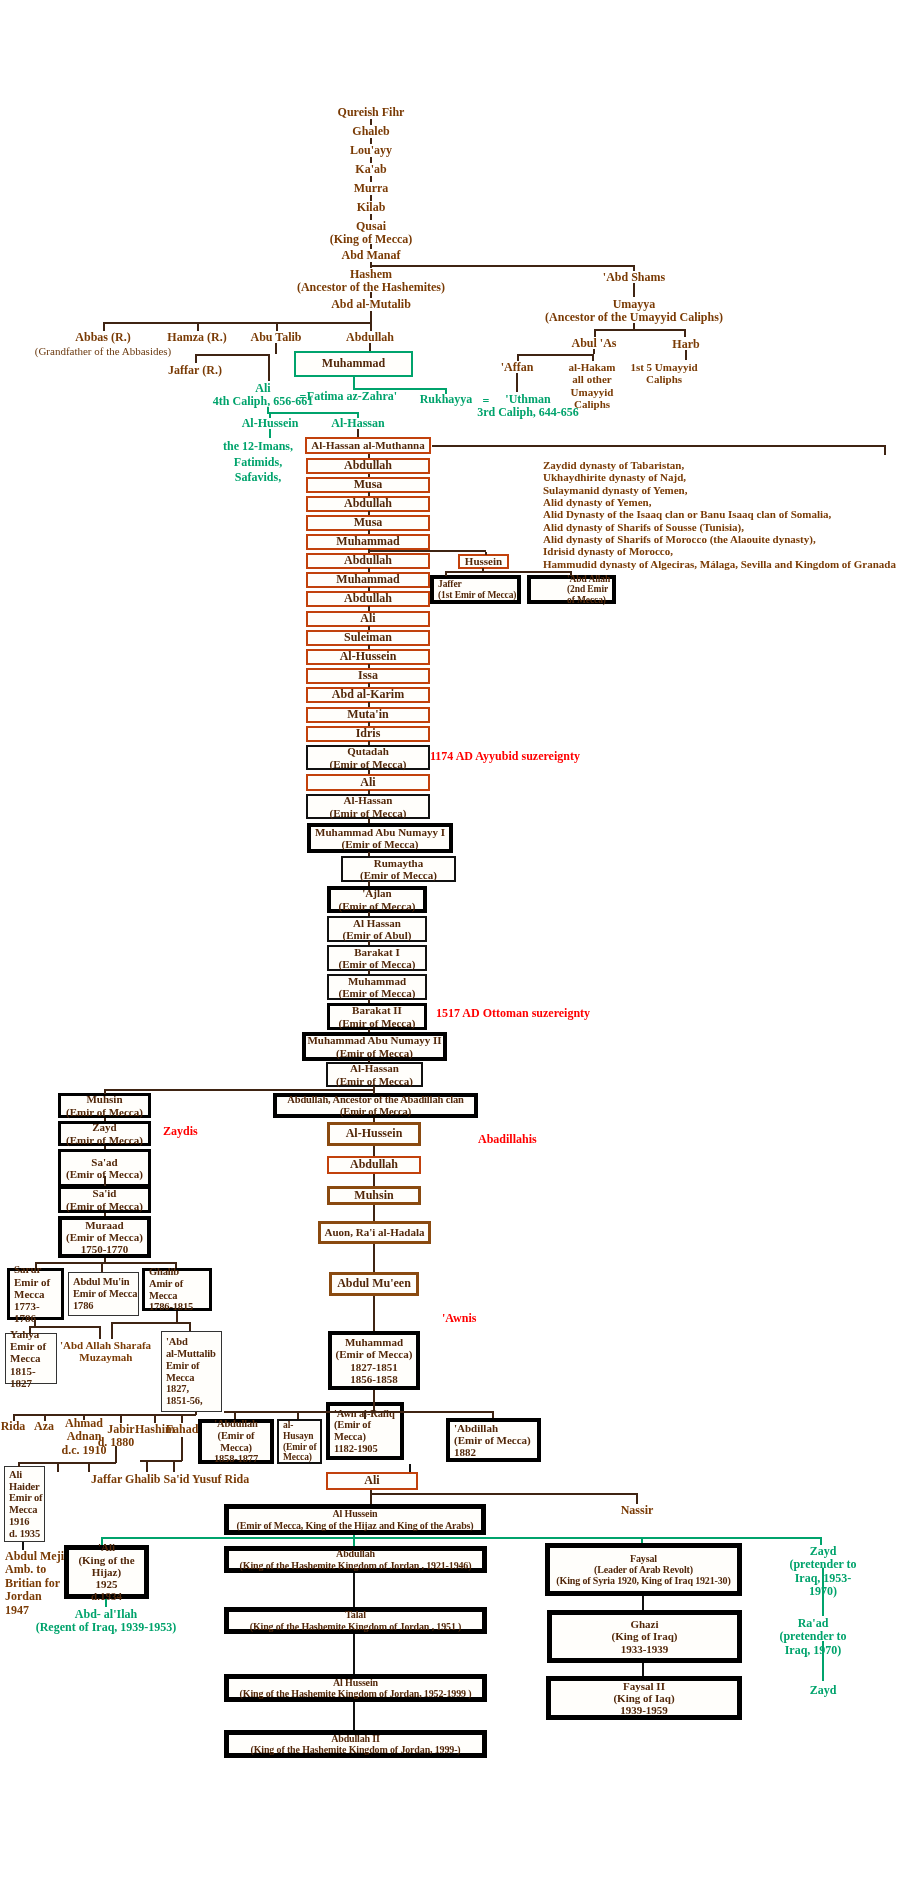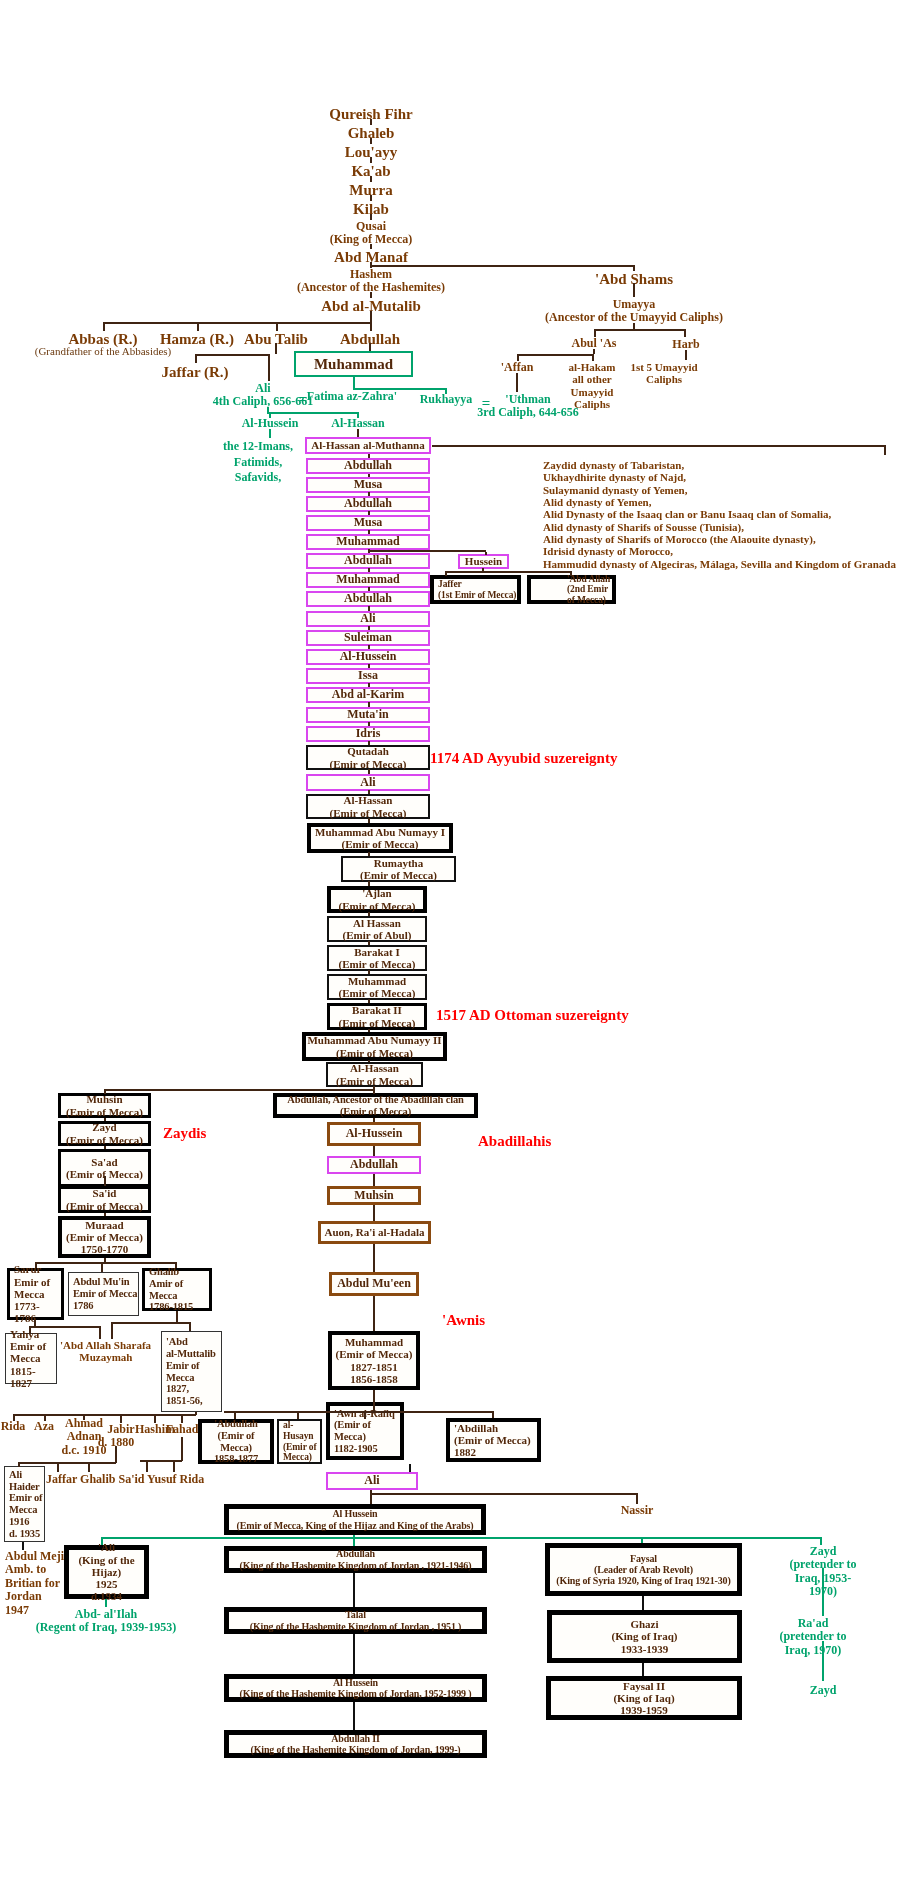--- a/index.html
+++ b/index.html
@@ -9,27 +9,27 @@
       white-space:pre-line;line-height:1.12;font-size:12px;}
   .c{transform:translateX(-50%);text-align:center;}
   .pre{white-space:pre;}
   .rg{font-weight:normal;color:#6b3a10;}
   .green{color:#00a36c;}
   .red{color:#ff0000;}
   .f95{font-size:9.5px;letter-spacing:-0.1px;}
   .f10{font-size:10.5px;letter-spacing:-0.15px;}
   .f11{font-size:11px;}
   .f12{font-size:12px;}
-  .f13{font-size:15px;}
+  .f13{font-size:12px;}
   .kw{font-size:10px;letter-spacing:-0.15px;}
   .lh13{line-height:1.3;}
   .box{display:flex;align-items:center;justify-content:center;text-align:center;
        background:#fffefb;color:#53280a;box-sizing:border-box;line-height:1.12;}
   .ta-l{justify-content:flex-start;text-align:left;padding-left:4px;}
-  .b-brown{border:2px solid #d946ef;}
+  .b-brown{border:2px solid #c2410c;}
   .b-brown3{border:3px solid #8a4a10;}
   .b-green{border:2px solid #00a36c;}
   .b-k1{border:1px solid #333;}
   .b-k2{border:2px solid #111;}
   .b-k3{border:3px solid #000;}
   .b-k4{border:4px solid #000;}
   .b-k5{border:5px solid #000;}
   .edge{position:absolute;background:#3f2413;}
   .eg{background:#00a36c;}
   .ek{background:#111;}
@@ -204,21 +204,21 @@
 1182-1905</div>
     <div class="nd box b-k4 ta-l f11" style="left: 446px; top: 1418px; width: 95px; height: 44px;">'Abdillah
 (Emir of Mecca)
 1882</div>
     <div class="nd box b-k1 ta-l f10" style="left: 4px; top: 1466px; width: 41px; height: 76px;">Ali
 Haider
 Emir of
 Mecca
 1916
 d. 1935</div>
-    <div class="nd f12" style="left: 46px; top: 1473px;">Jaffar Ghalib Sa'id Yusuf Rida</div>
+    <div class="nd f12" style="left: 46px; top: 1473px; padding-left: 45px;">Jaffar Ghalib Sa'id Yusuf Rida</div>
     <div class="nd f12" style="left: 5px; top: 1550px;">Abdul Mejid
 Amb. to
 Britian for
 Jordan
 1947</div>
     <div class="nd box b-brown f12" style="left: 326px; top: 1472px; width: 92px; height: 18px;">Ali</div>
     <div class="nd c f12" style="left: 637px; top: 1504px;">Nassir</div>
     <div class="nd box b-k5 green kw" style="left: 224px; top: 1504px; width: 262px; height: 31px;">Al Hussein
 (Emir of Mecca, King of the Hijaz and King of the Arabs)</div>
     <div class="nd box b-k5 green f11" style="left: 64px; top: 1545px; width: 85px; height: 54px;">'Ali

